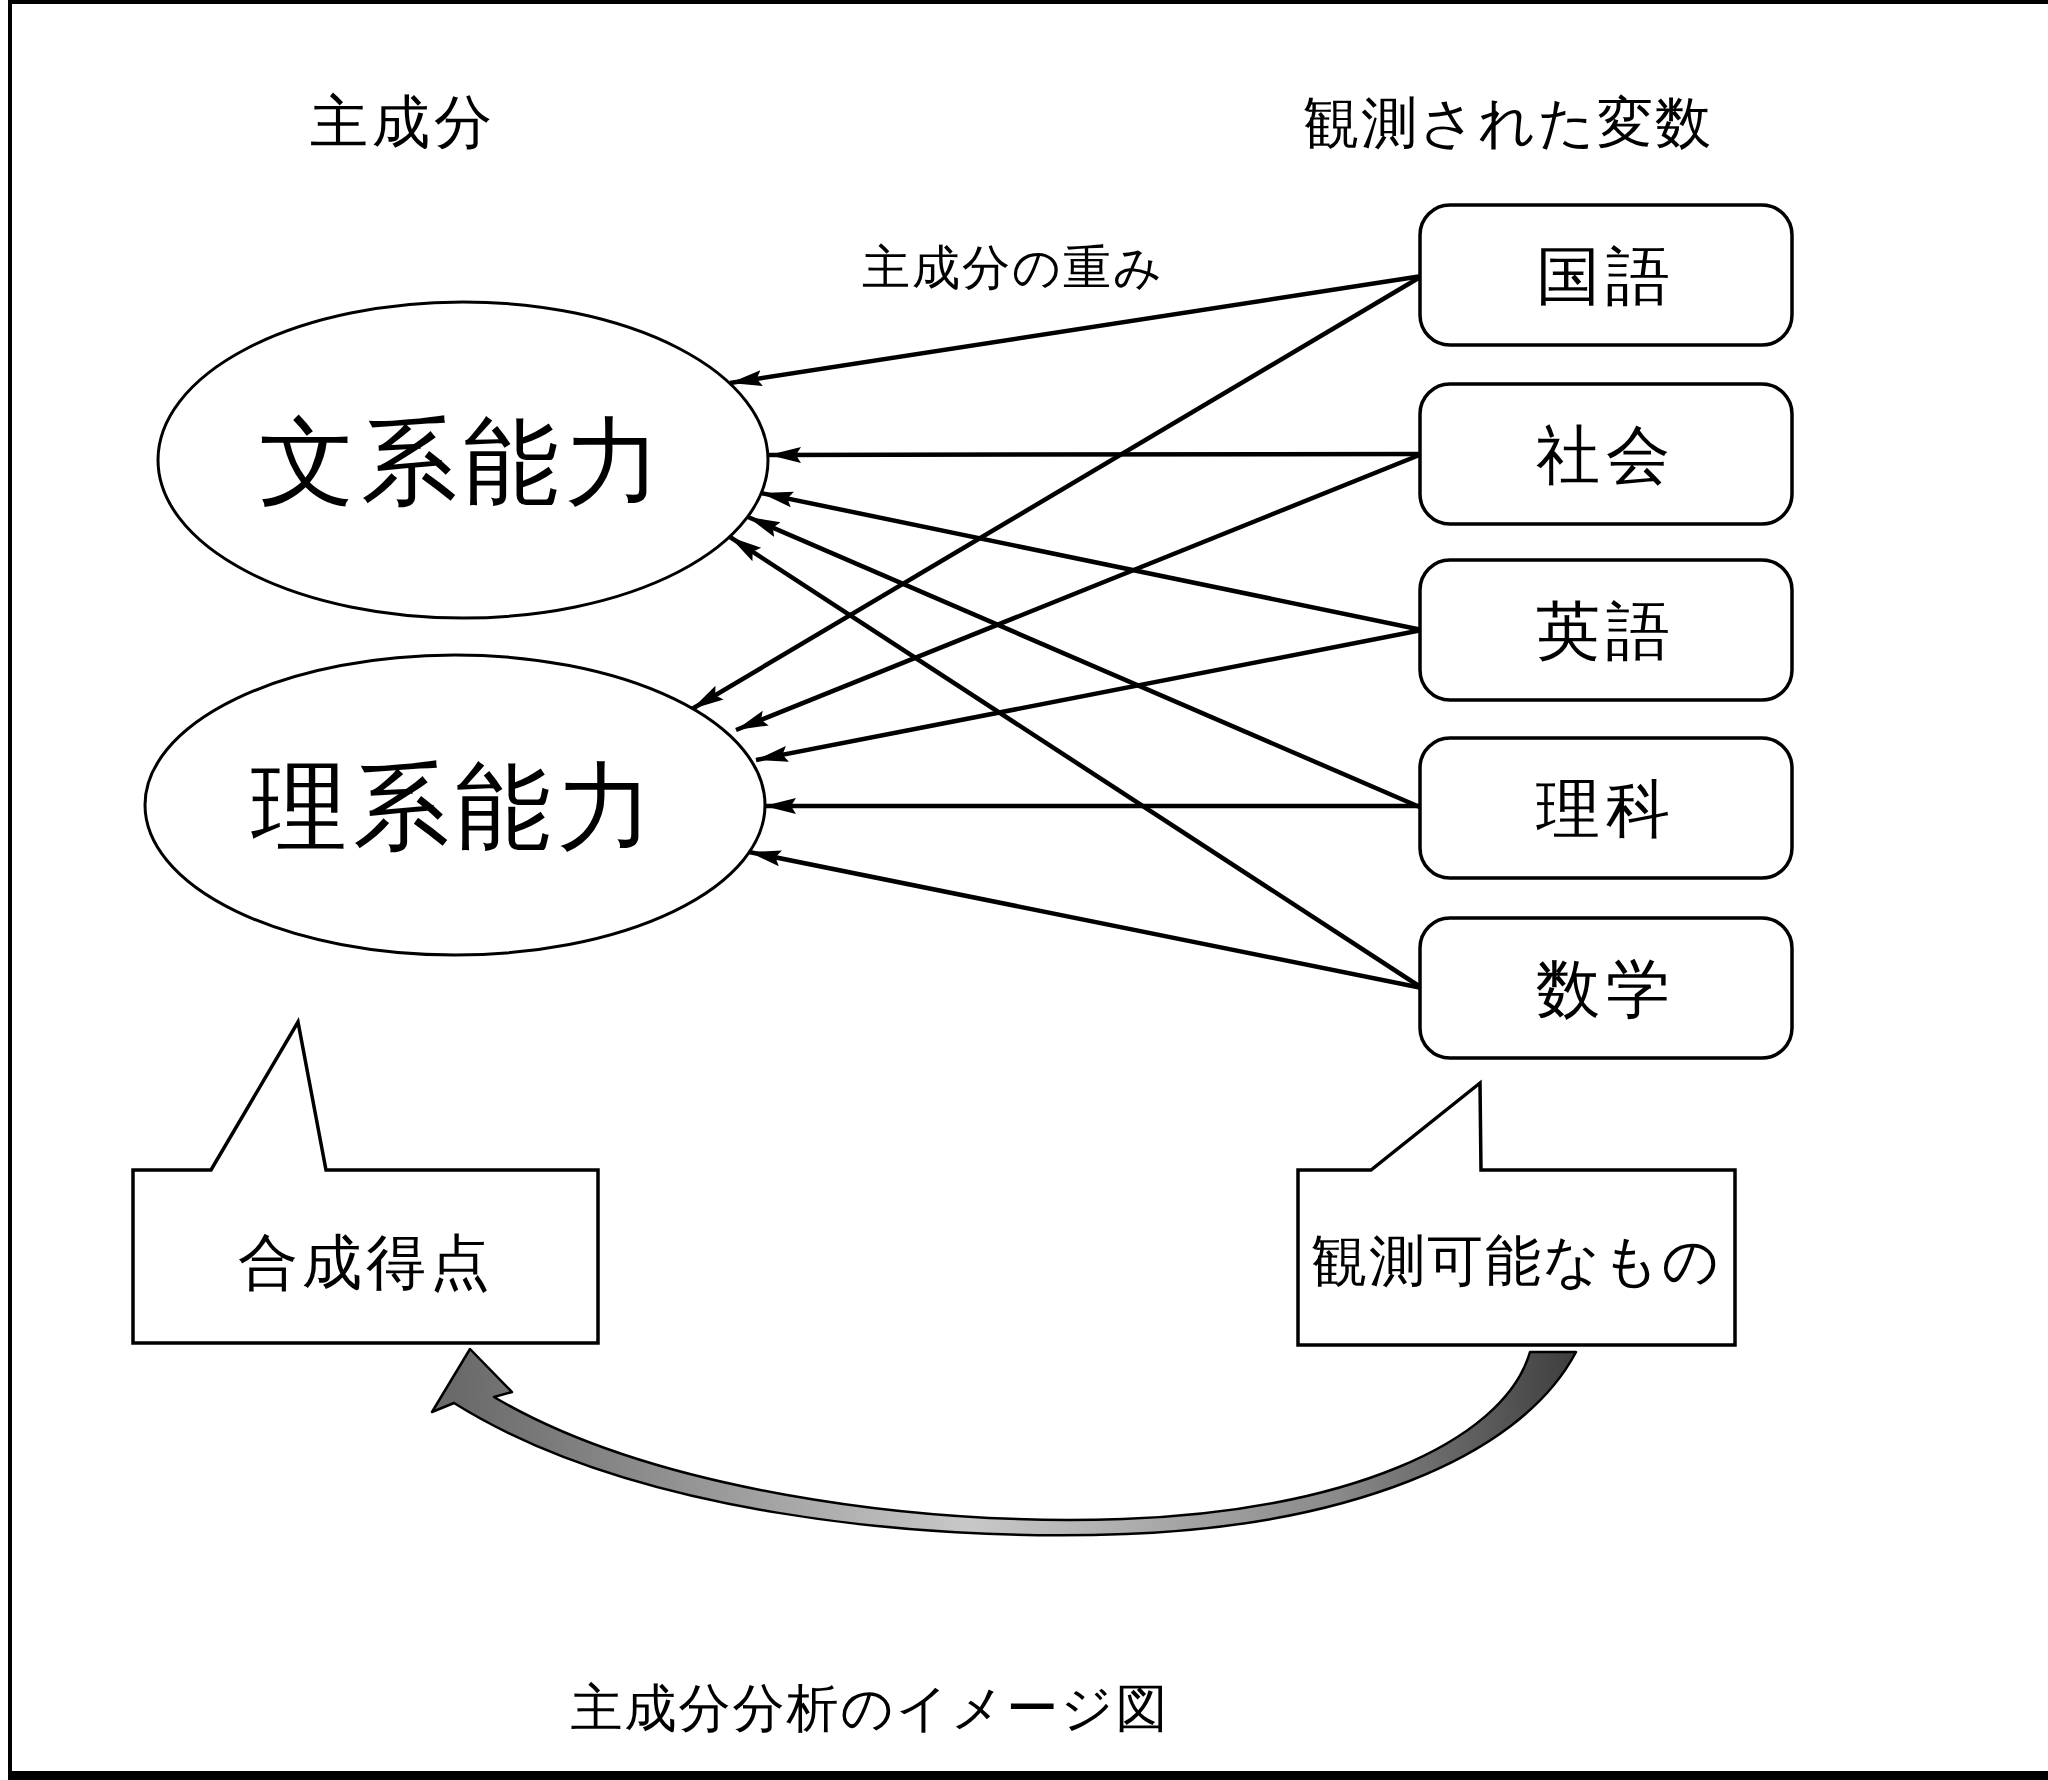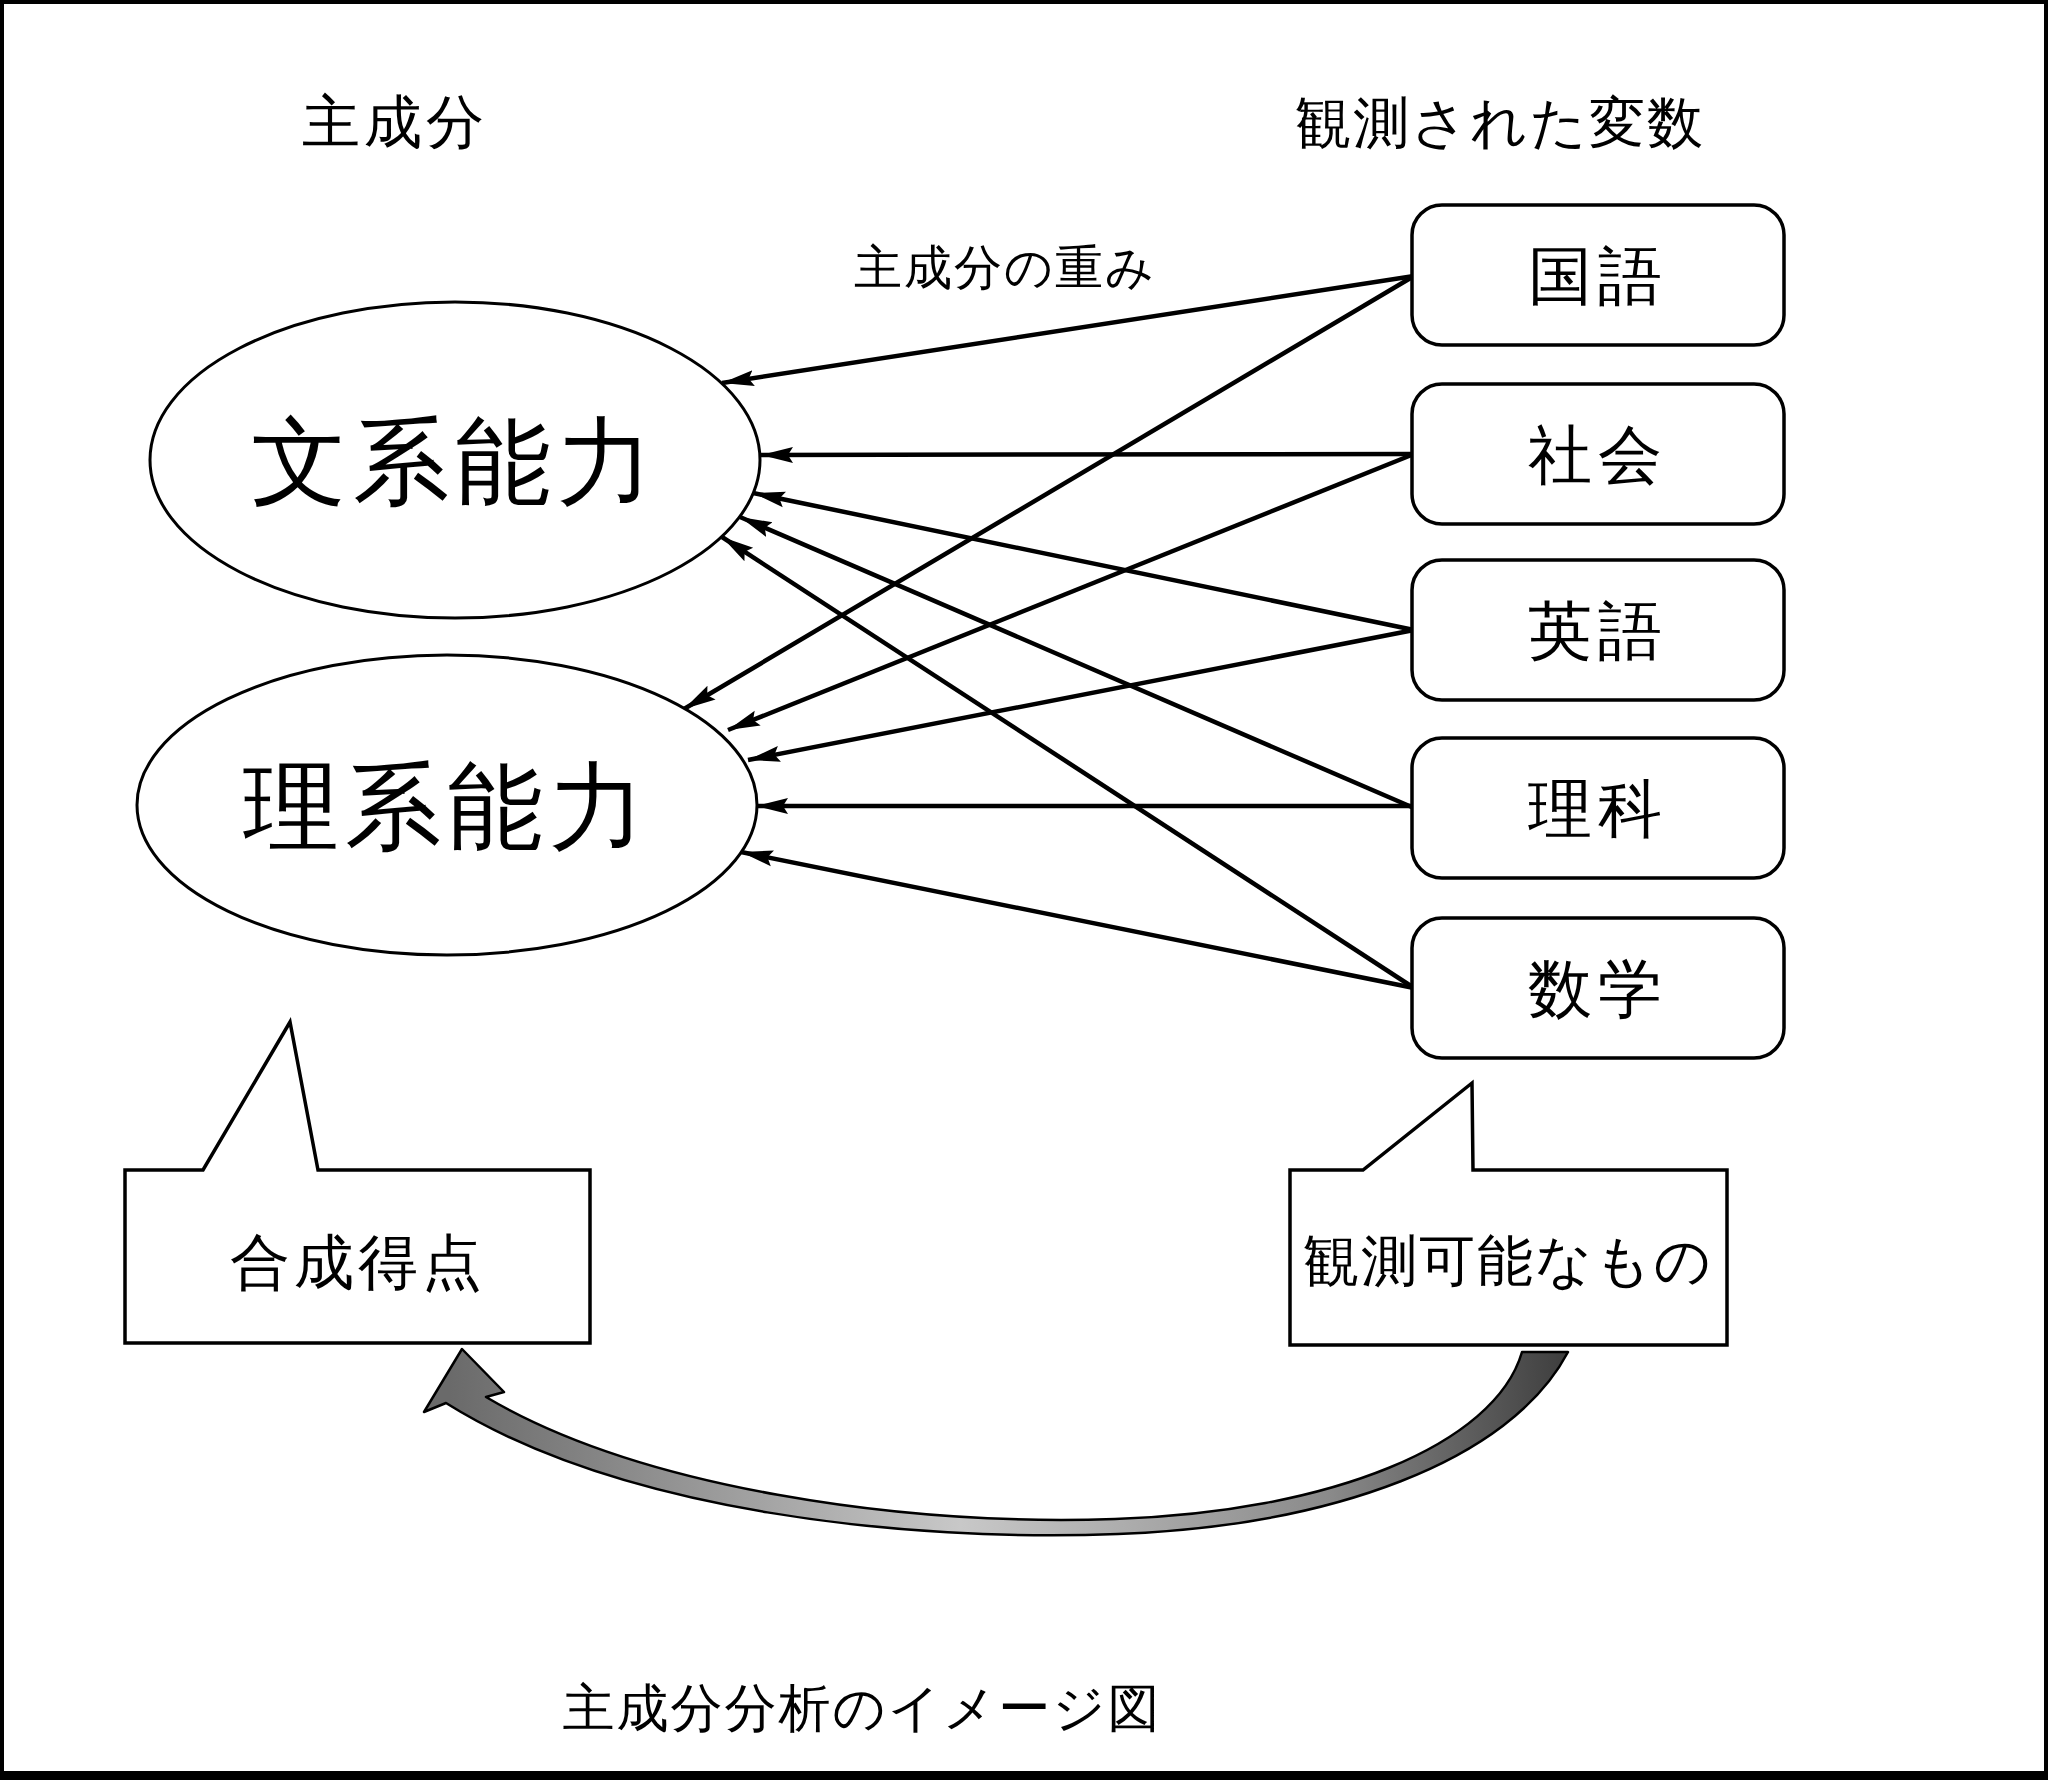--- a/index.html
+++ b/index.html
@@ -2,20 +2,21 @@
 <html><head>
 <meta charset="utf-8">
 <style>
   html,body{margin:0;padding:0;background:#ffffff;}
   .stage{
     position:relative;
     width:2048px;height:1780px;
     background:#ffffff;
     box-sizing:border-box;
     font-family:"Liberation Sans","DejaVu Sans",sans-serif;
+    padding-left:8px;
   }
   svg{display:block;}
   text{
     font-family:"Liberation Sans","DejaVu Sans",sans-serif;
     fill:#000000;
   }
   .title{font-size:58px;letter-spacing:4px;}
   .title-right{font-size:56px;letter-spacing:2px;}
   .edge-label{font-size:48px;letter-spacing:2px;}
   .ellipse-label{font-size:96px;letter-spacing:6px;}

